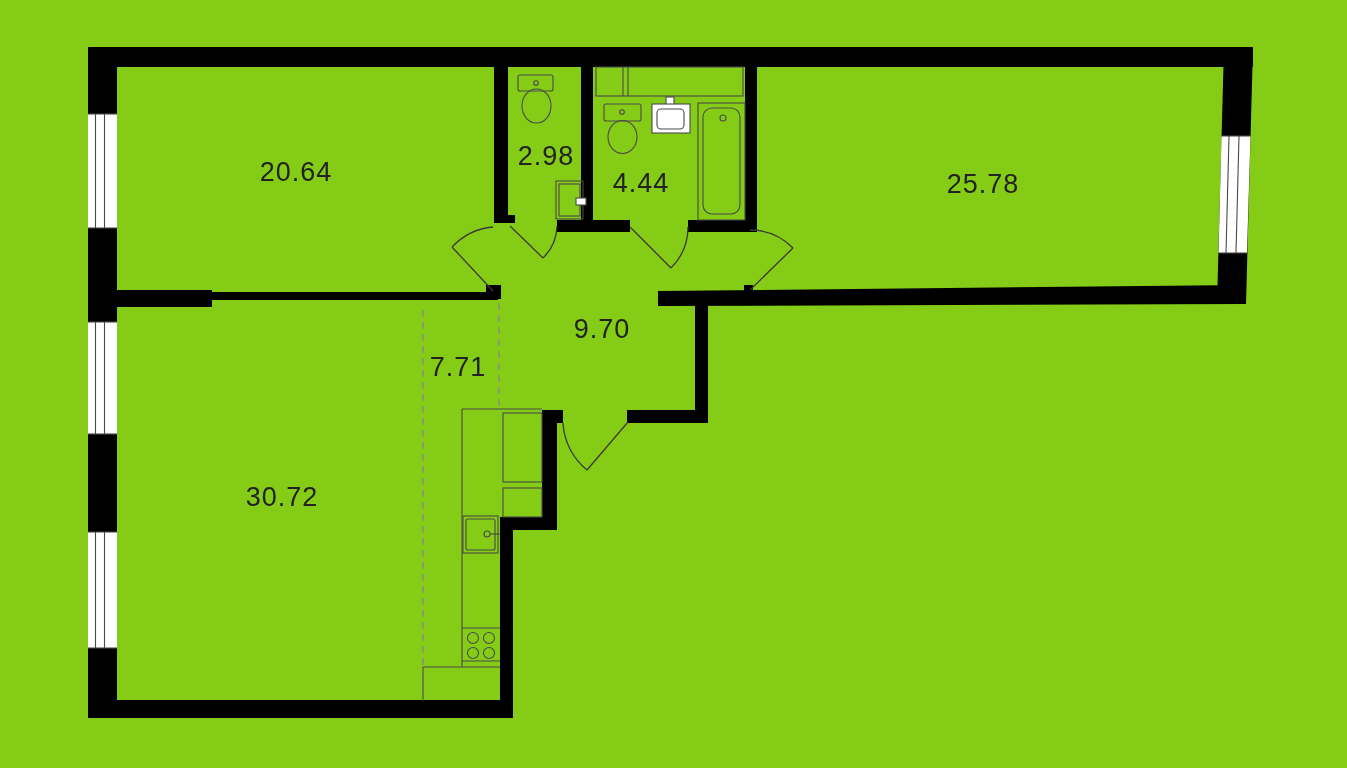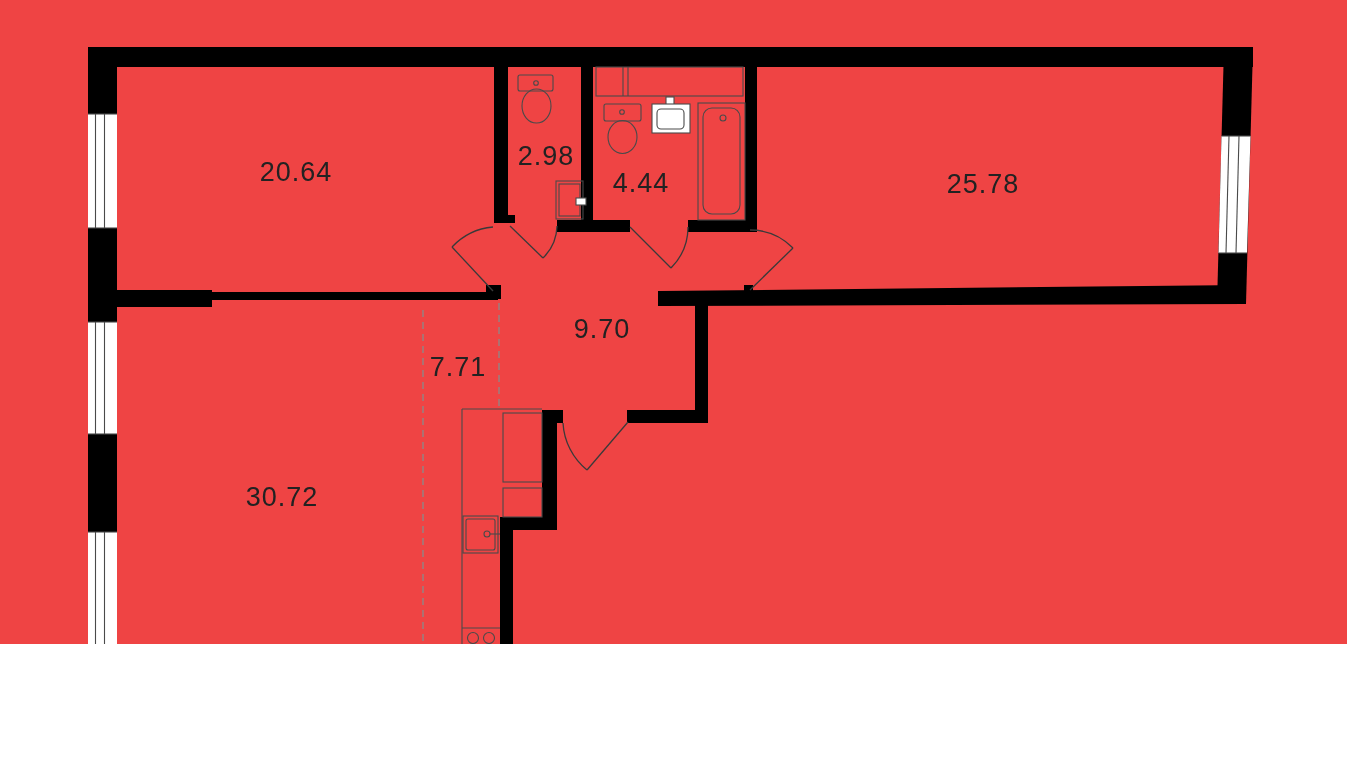--- a/index.html
+++ b/index.html
@@ -3,22 +3,22 @@
 <meta charset="utf-8">
 <style>
   html, body {
     margin: 0;
     padding: 0;
     background: #ffffff;
   }
   .stage {
     position: relative;
     width: 1347px;
-    height: 644px;
-    background: #ef4444;
+    height: 768px;
+    background: #84cc16;
     overflow: hidden;
   }
   svg { display: block; }
   .wall { fill: #000000; stroke: none; }
   .thin { stroke: #4a4a4a; stroke-width: 1.1; fill: none; }
   .thin-f { stroke: #4a4a4a; stroke-width: 1.1; fill: #ffffff; }
   .door { stroke: #3a3a3a; stroke-width: 1.3; fill: none; }
   .dash { stroke: #8a8a8a; stroke-width: 1.3; fill: none; stroke-dasharray: 7 5; }
   .winfill { fill: #ffffff; stroke: none; }
   .room-label {

